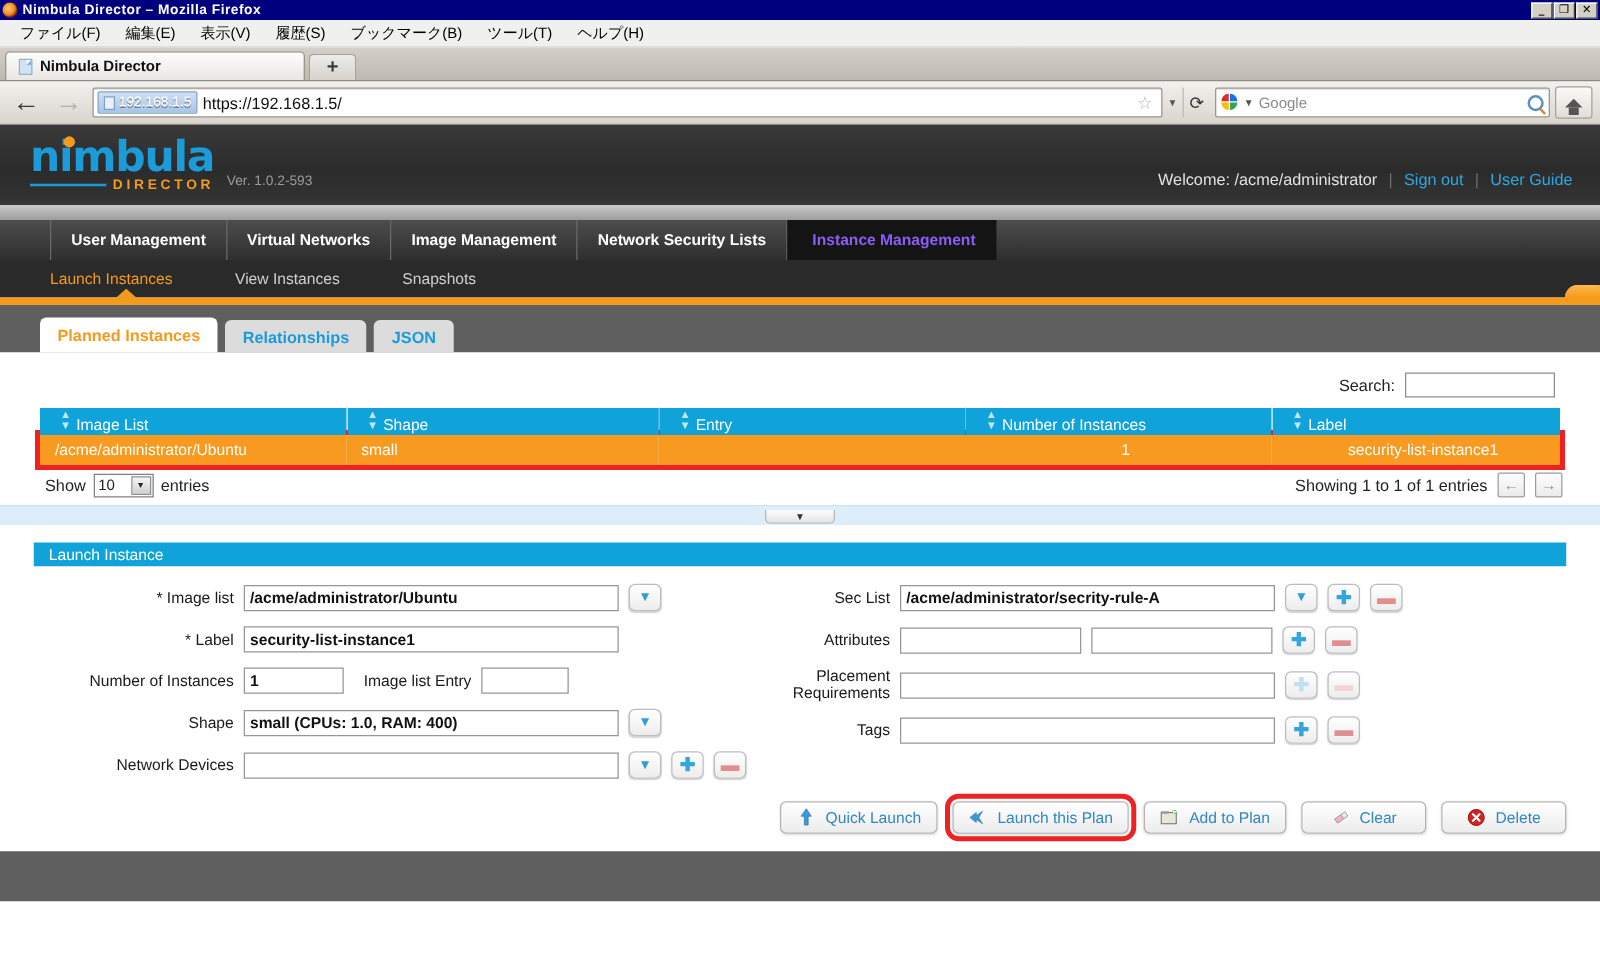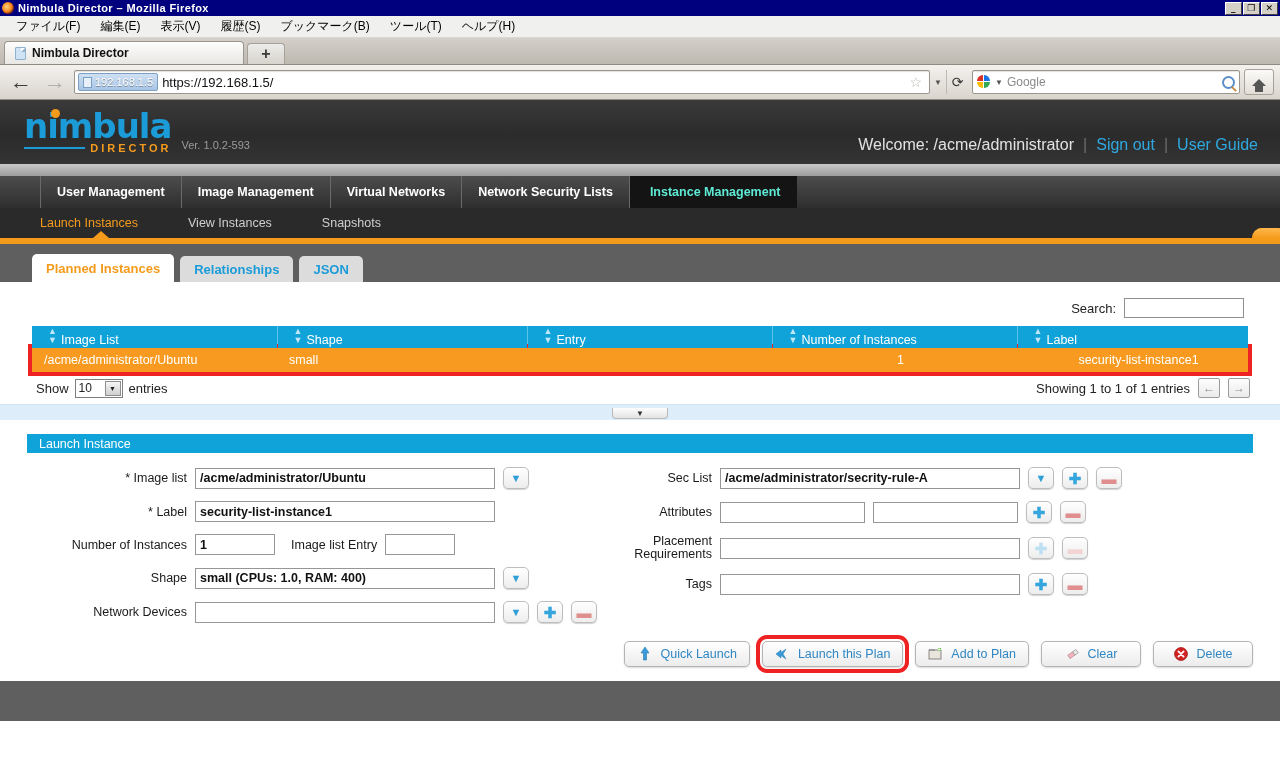--- a/index.html
+++ b/index.html
@@ -105,37 +105,37 @@
   .logo-wrap{margin-left:24px;display:flex;align-items:flex-end;gap:10px;}
   .logo{position:relative;}
   .logo .nim{font-family:"DejaVu Sans",sans-serif;font-size:34px;font-weight:bold;color:#1b9cd8;
     letter-spacing:-1px;line-height:30px;}
   .logo .dot{position:absolute;left:27px;top:-2px;width:9px;height:9px;border-radius:50%;background:#f59b1c;}
   .logo .dirline{display:flex;align-items:center;gap:5px;margin-top:1px;}
   .logo .rule{flex:1 1 auto;height:2px;background:#1b9cd8;}
   .logo .dir{font-size:11px;font-weight:bold;color:#f59b1c;letter-spacing:3px;}
   .ver{font-size:11px;color:#9b9b9b;padding-bottom:3px;}
   .welcome{
-    position:absolute;right:22px;top:36px;font-size:16px;color:#e2e2e2;display:flex;gap:9px;align-items:flex-end;
+    position:absolute;right:22px;top:36px;font-size:13px;color:#e2e2e2;display:flex;gap:9px;align-items:flex-end;
   }
   .welcome .sep{color:#6d6d6d;}
   .welcome a{color:#2fa8e0;text-decoration:none;}
 
   .silverbar{height:12px;background:linear-gradient(#c9c9c9,#9d9d9d);}
 
   .mainnav{
     height:32px;background:linear-gradient(#4d4d4d,#2e2e2e);display:flex;align-items:stretch;
     padding-left:40px;position:relative;
   }
   .mnav{
     display:flex;align-items:center;padding:0 16px;color:#fff;font-size:12.5px;font-weight:bold;
     border-right:1px solid #6a6a6a; white-space:nowrap;
   }
   .mnav:first-child{border-left:1px solid #6a6a6a;}
-  .mnav.active{background:#141414;color:#5eead4;border-right-color:#141414;border-left:1px solid #141414;padding-left:19px;}
+  .mnav.active{background:#141414;color:#8b5cf6;border-right-color:#141414;border-left:1px solid #141414;padding-left:19px;}
 
   .subnav{
     height:30px;background:#2a2a2a;display:flex;align-items:center;padding-left:40px;gap:50px;
     font-size:12.5px;color:#cfcfcf;position:relative;
   }
   .subnav .sn{white-space:nowrap;}
   .subnav .sn.active{color:#f59b1c;}
   .orangebar{height:6px;background:#f59b1c;position:relative;}
   .orangebar .notch{
     position:absolute;left:93px;top:-7px;width:0;height:0;
@@ -336,22 +336,22 @@
       <a href="#">Sign out</a>
       <span class="sep">|</span>
       <a href="#">User Guide</a>
     </div>
   </div>
 
   <div class="silverbar"></div>
 
   <div class="mainnav">
     <div class="mnav">User Management</div>
+    <div class="mnav">Virtual Networks</div>
     <div class="mnav">Image Management</div>
-    <div class="mnav">Virtual Networks</div>
     <div class="mnav">Network Security Lists</div>
     <div class="mnav active">Instance Management</div>
   </div>
 
   <div class="subnav">
     <span class="sn active">Launch Instances</span>
     <span class="sn">View Instances</span>
     <span class="sn">Snapshots</span>
   </div>
 

